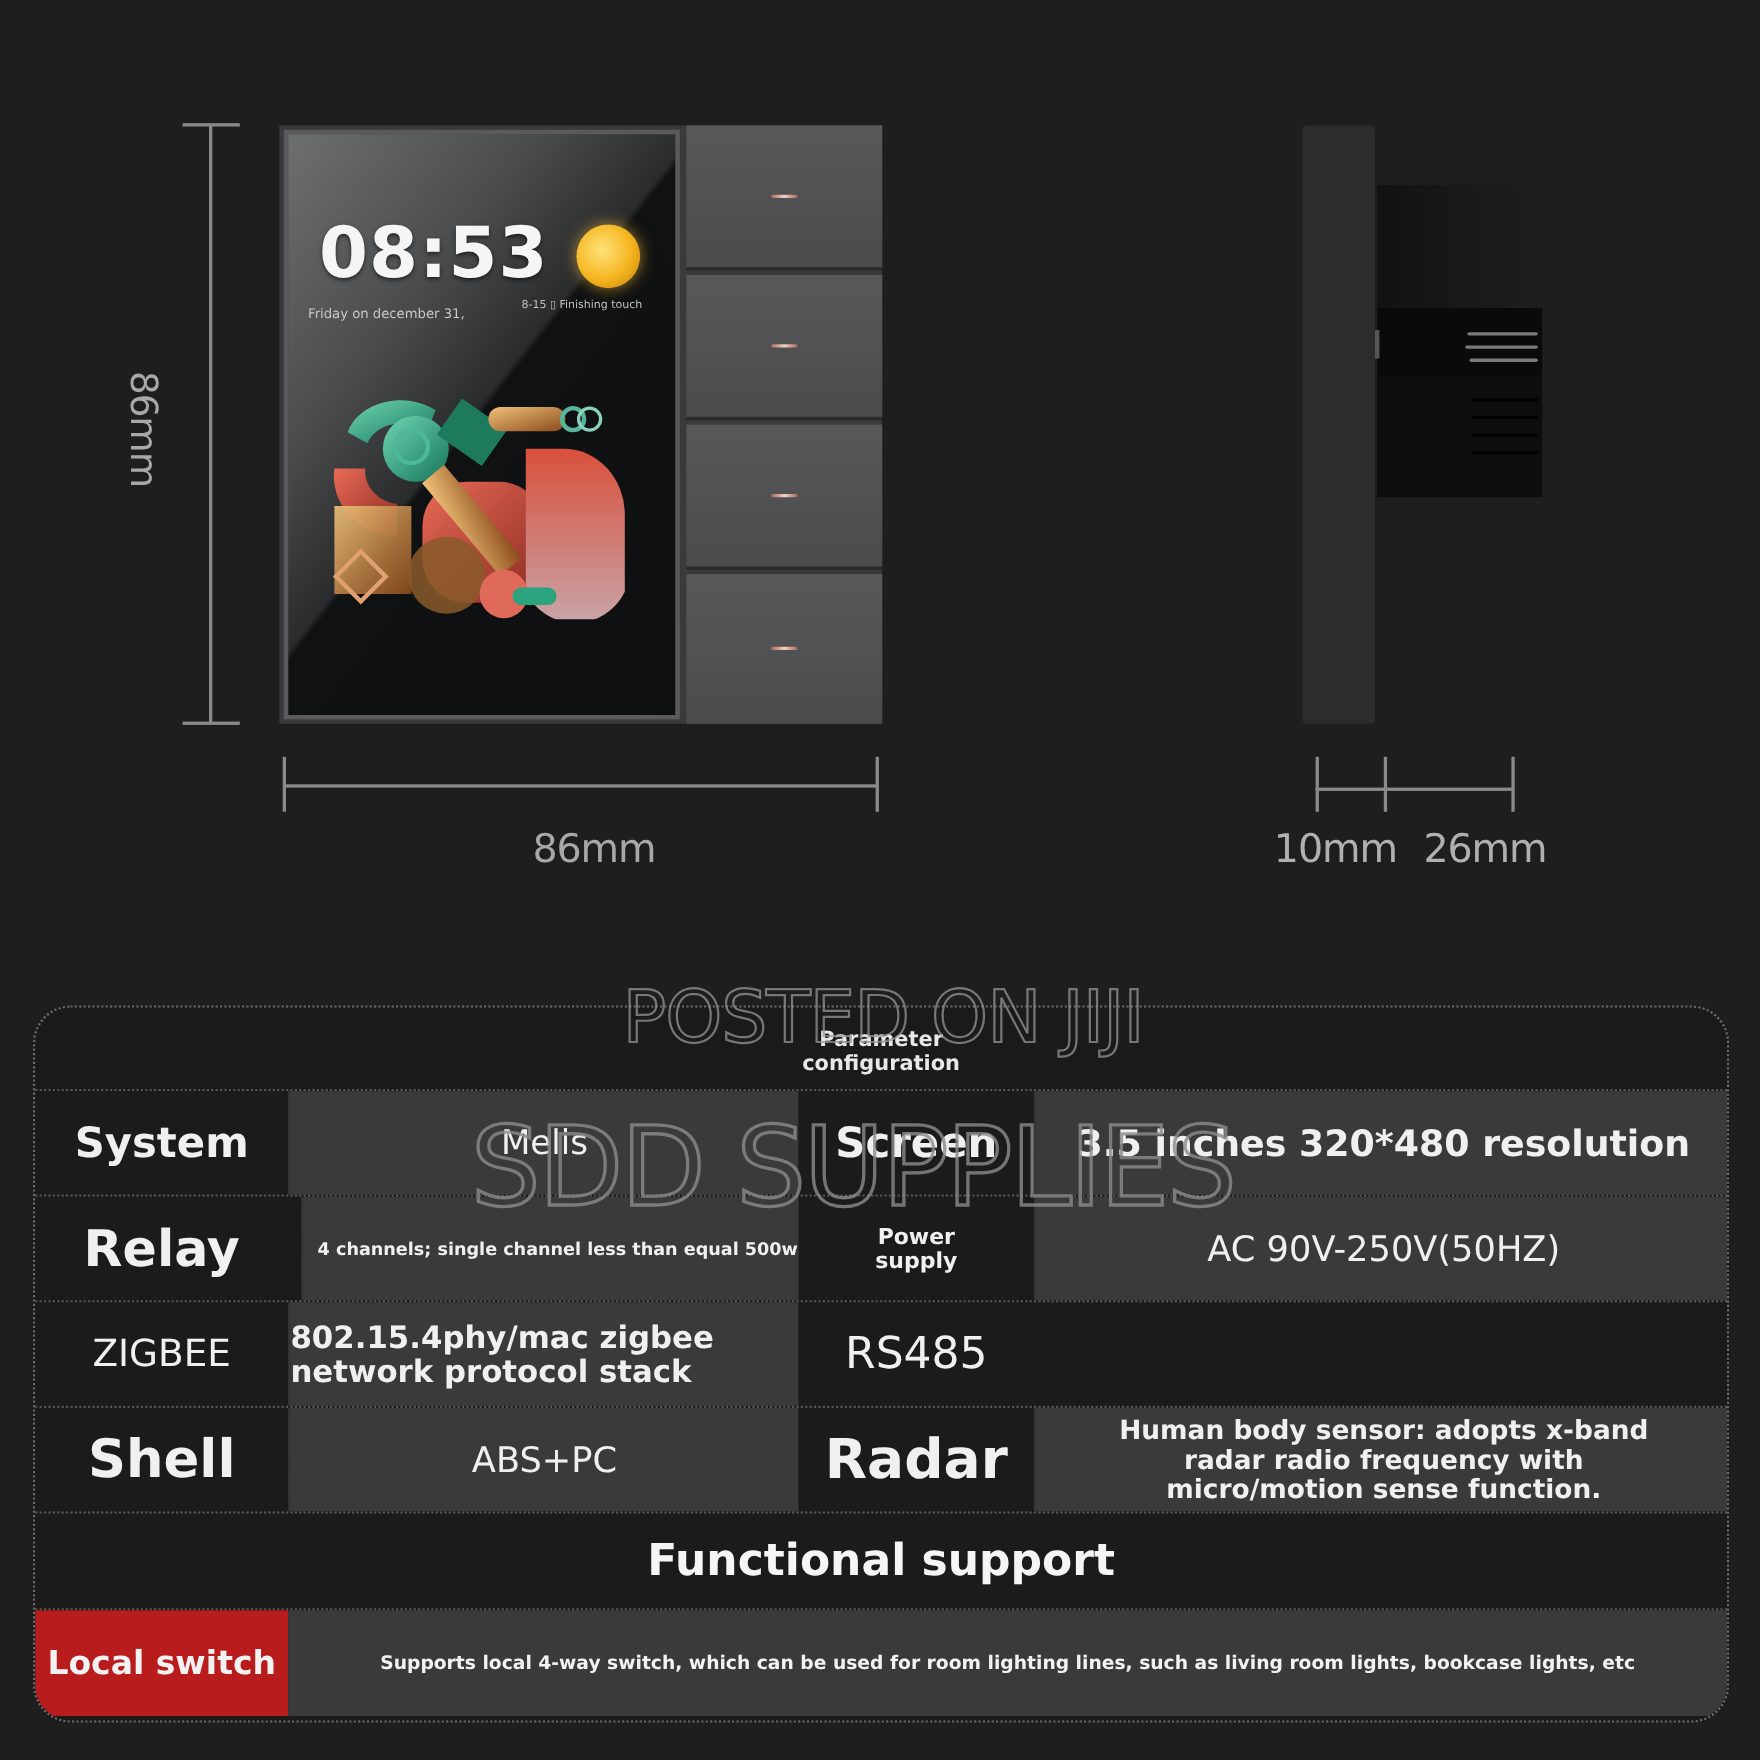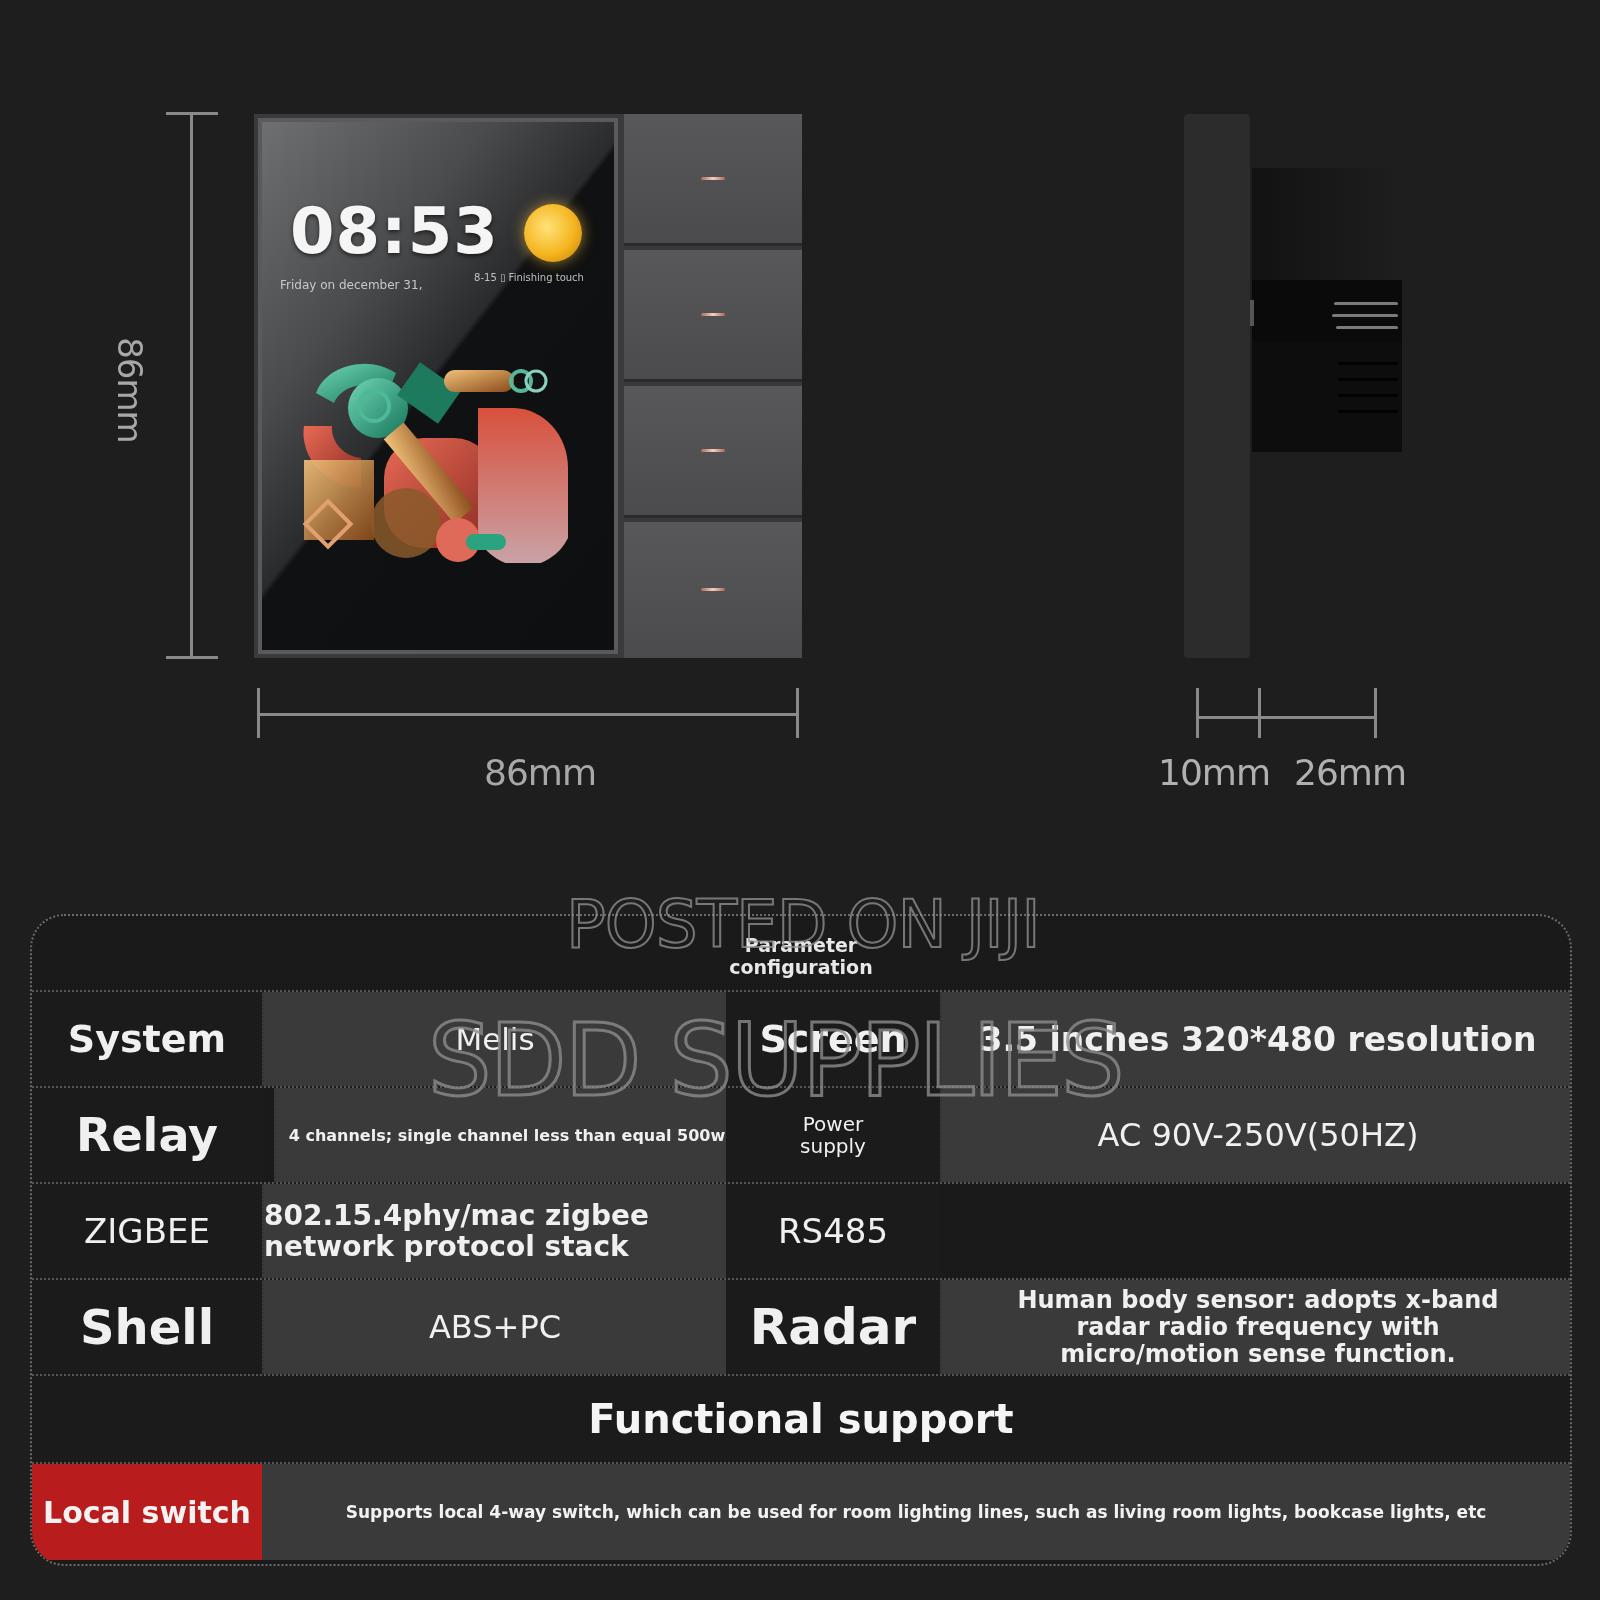--- a/index.html
+++ b/index.html
@@ -65,21 +65,21 @@
   .c3 { left: 694px; width: 214px; }
   .c4 { left: 908px; width: 634px; border-left: 2px dotted #333; }
 
   .fs-big { font-size: 40px; }
   .fs-key { font-size: 38px; }
   .fs-mid { font-size: 31px; font-weight: normal; }
   .fs-small { font-size: 16px; font-weight: bold; margin-left: 12px; }
   .fs-tiny { font-size: 17px; font-weight: bold; }
   .fs-md { font-size: 25px; font-weight: bold; line-height: 27px; }
   .fs-val { font-size: 32px; }
-  .fs-sub { font-size: 20px; font-weight: normal; line-height: 22px; }
+  .fs-sub { font-size: 20px; font-weight: bold; line-height: 22px; }
 
   .func-row { position: absolute; left: 0; top: 458px; width: 100%; height: 88px; border-top: 2px dotted #555;
     background: #1b1b1c; display: flex; align-items: center; justify-content: center; }
   .func-row span { font-size: 40px; font-weight: bold; color: #f5f5f5; }
   .ls-row { position: absolute; left: 0; top: 546px; width: 100%; height: 106px; border-top: 2px dotted #555; }
   .ls-key { position: absolute; left: 0; top: 0; width: 230px; height: 96px; display: flex; align-items: center; justify-content: center;
     font-size: 30px; font-weight: bold; background: #b91c1c; }
   .ls-val { position: absolute; left: 230px; top: 0; right: 0; height: 96px; display: flex; align-items: center; justify-content: center;
     font-size: 17px; font-weight: bold; background: #3a3a3b; }
 
@@ -205,21 +205,21 @@
     </div>
     <div class="cell c-val c4 fs-val">AC 90V-250V(50HZ)</div>
   </div>
 
   <div class="row" style="top:266px">
     <div class="cell c-key c1 fs-mid" style="font-size:34px">ZIGBEE</div>
     <div class="cell c-val c2" style="flex-direction:column;align-items:flex-start;">
       <span class="fs-md" style="font-size:28px;line-height:31px">802.15.4phy/mac zigbee</span>
       <span class="fs-md" style="font-size:28px;line-height:31px">network protocol stack</span>
     </div>
-    <div class="cell c-key c3 fs-mid" style="font-size:34px">RS485</div>
+    <div class="cell c-key c3 fs-mid" style="font-size:40px">RS485</div>
   </div>
 
   <div class="row" style="top:362px">
     <div class="cell c-key c1 fs-big" style="font-size:48px">Shell</div>
     <div class="cell c-val c2 fs-val">ABS+PC</div>
     <div class="cell c-key c3 fs-key" style="font-size:50px">Radar</div>
     <div class="cell c-val c4" style="flex-direction:column">
       <span class="fs-md" style="font-size:24px">Human body sensor: adopts x-band</span>
       <span class="fs-md" style="font-size:24px">radar radio frequency with</span>
       <span class="fs-md" style="font-size:24px">micro/motion sense function.</span>

